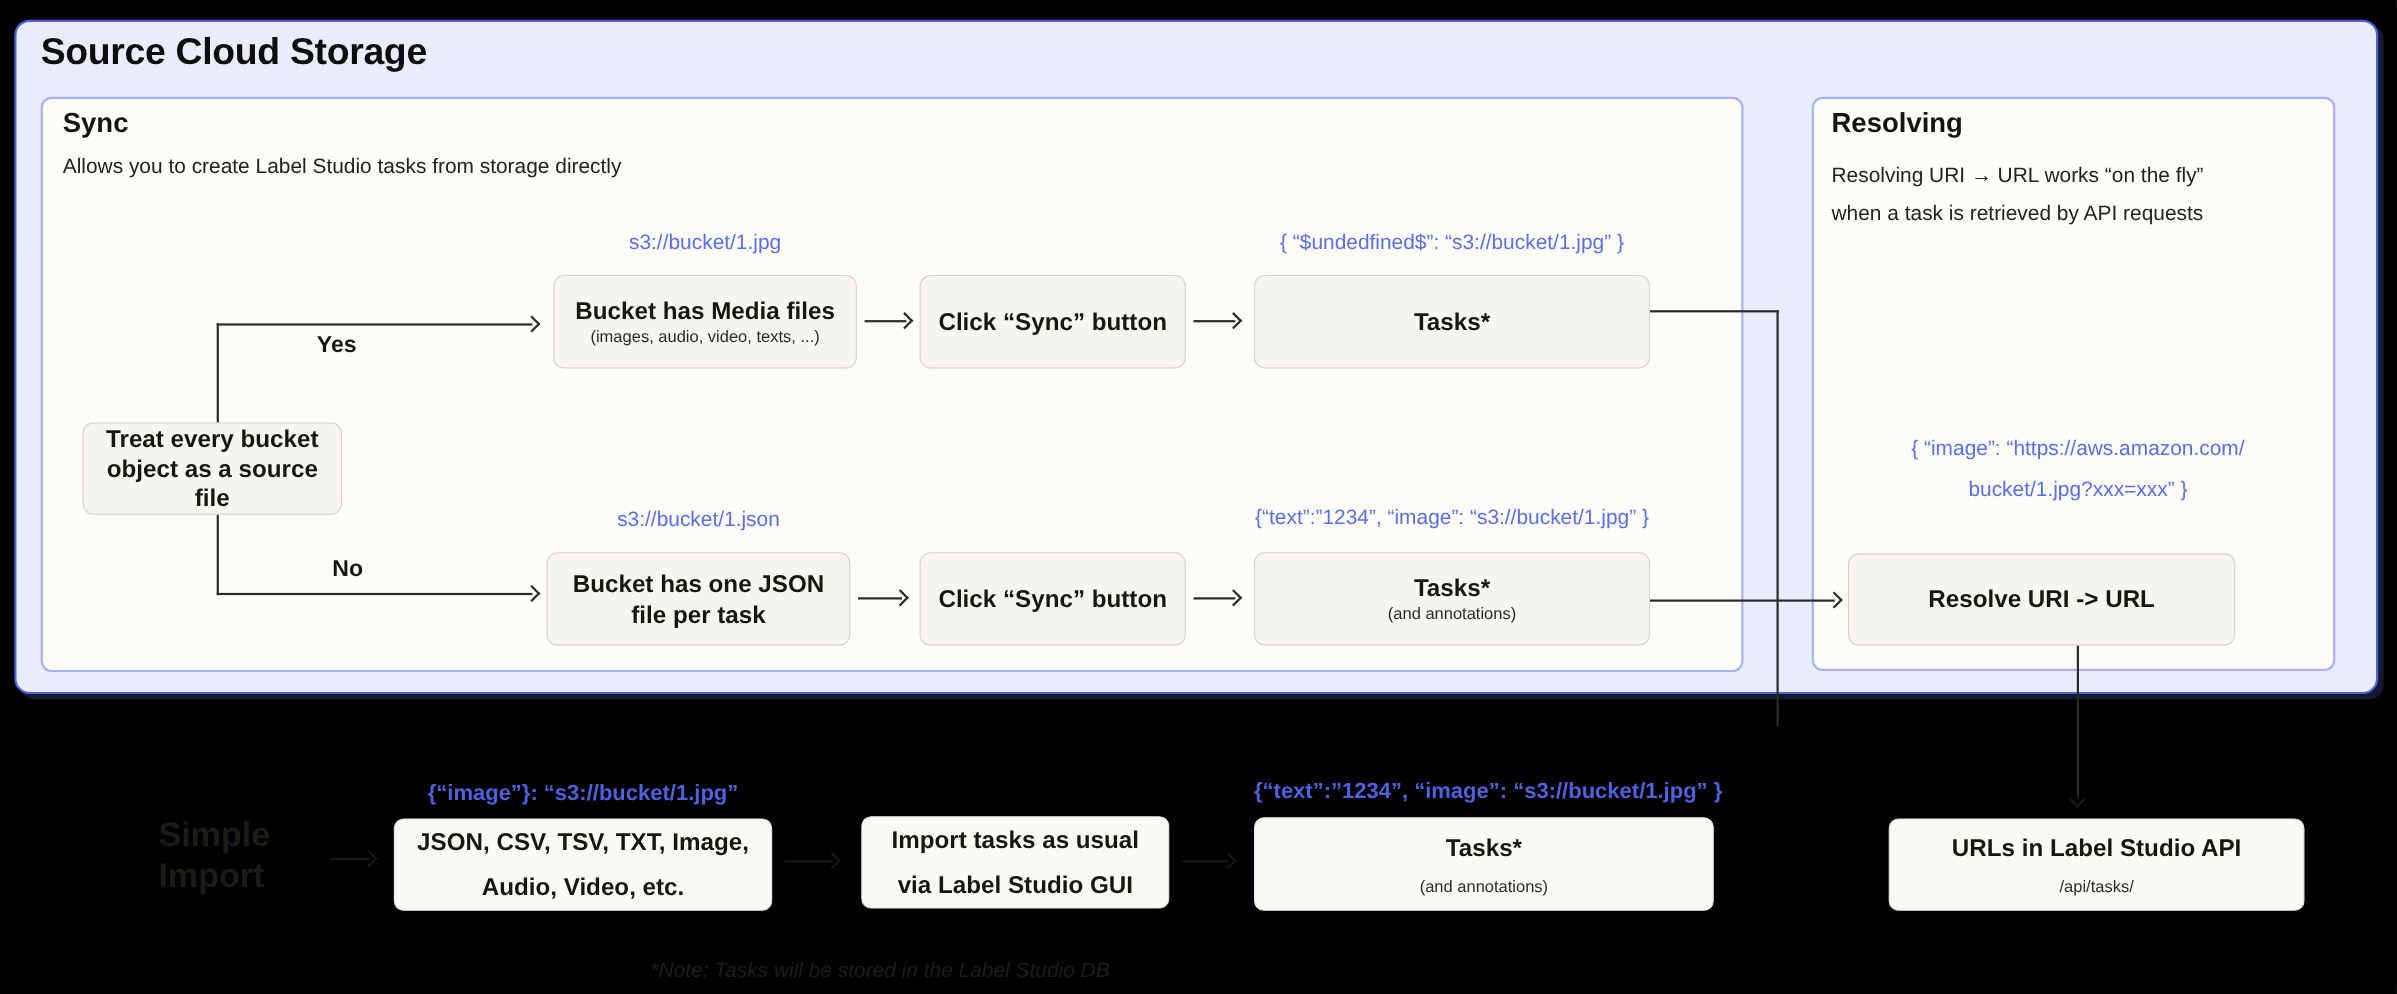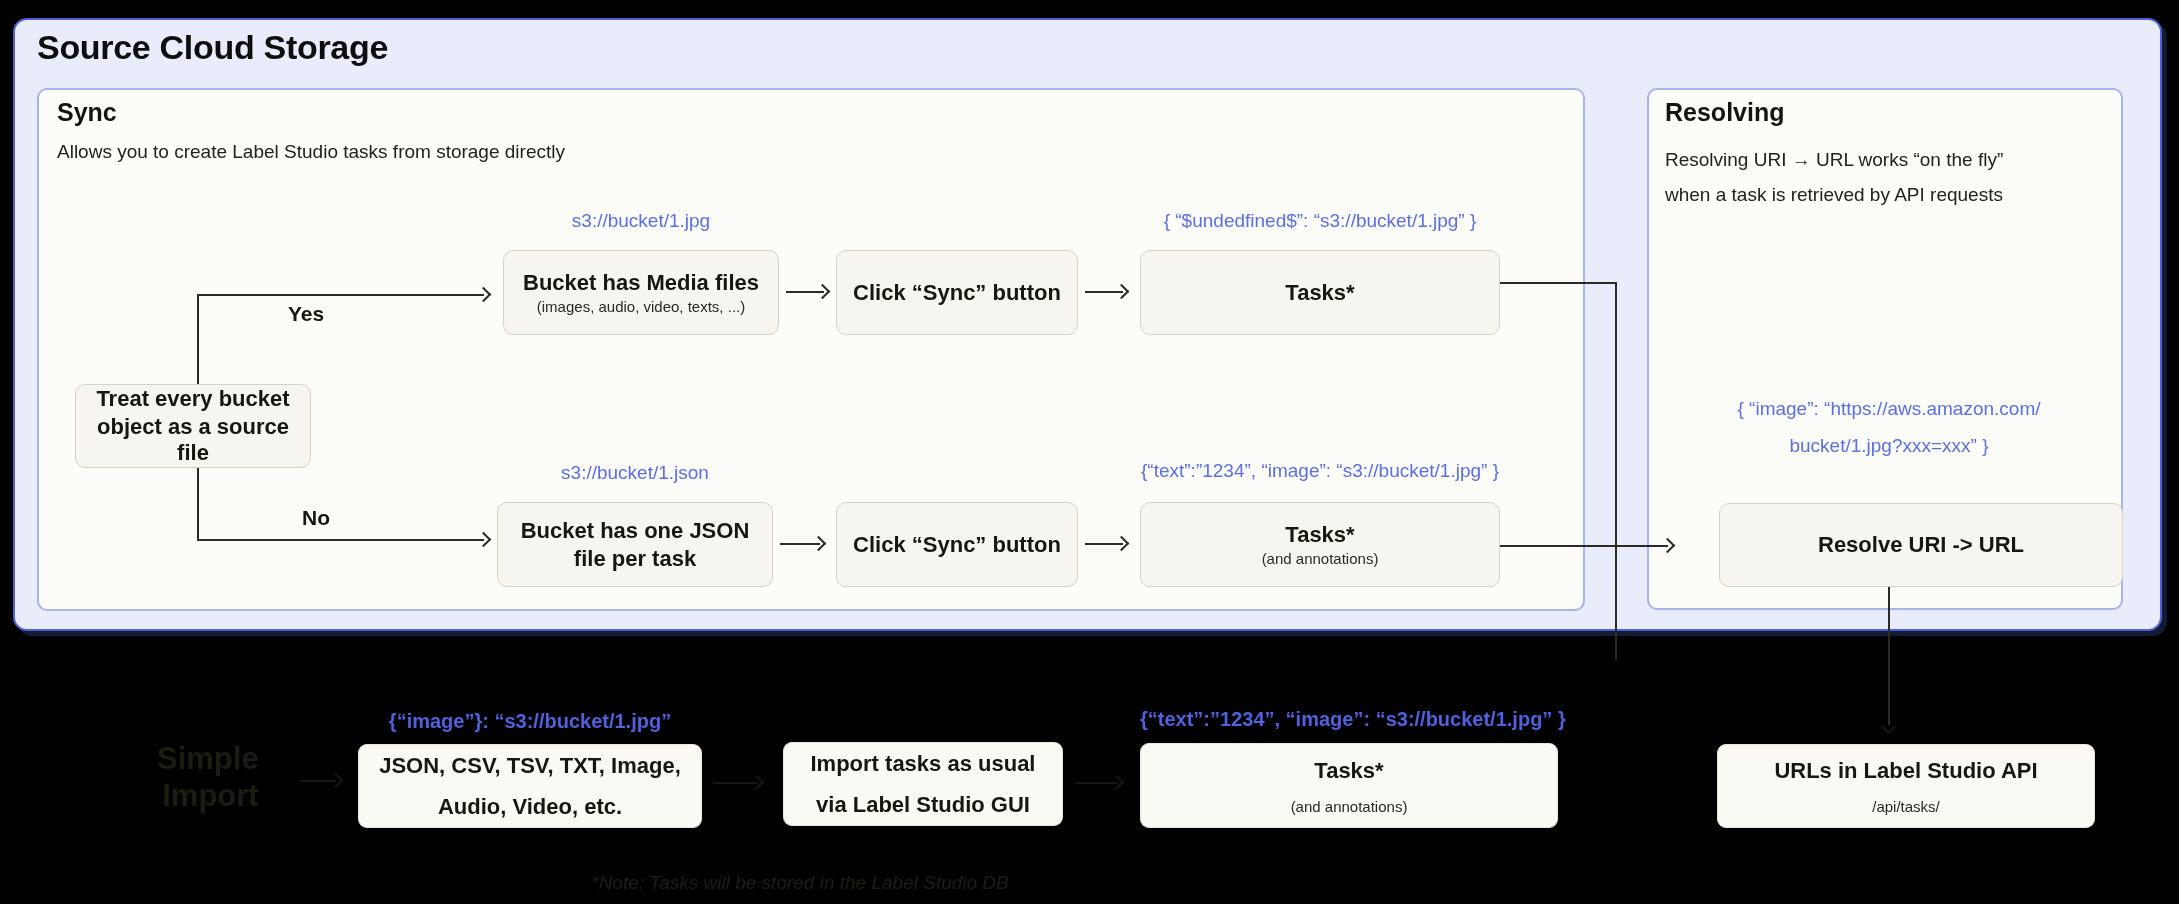--- a/index.html
+++ b/index.html
@@ -159,27 +159,27 @@
     <div class="node-title">Tasks*</div>
     <div class="node-sub">(and annotations)</div>
   </div>
   <div class="hline" style="left:1500px;top:545px;width:168px;"></div>
   <span class="chev chev-r" style="left:1662px;top:540px;"></span>
 
   <div class="blabel" style="left:1679px;top:390px;width:420px;line-height:37px;white-space:normal;">
     <div>{ “image”: “https://aws.amazon.com/</div>
     <div>bucket/1.jpg?xxx=xxx” }</div>
   </div>
-  <div class="node" style="left:1680px;top:503px;width:404px;height:84px;margin-left:39px;">
+  <div class="node" style="left:1680px;top:503px;width:352px;height:84px;">
     <div class="node-title">Resolve URI -&gt; URL</div>
   </div>
   <div class="vline" style="left:1888px;top:587px;height:138px;"></div>
   <span class="chev chev-d faint-chev" style="left:1883px;top:721px;"></span>
 
-  <div class="dim-heading" style="left:157px;top:740px;text-align:right;">
+  <div class="dim-heading" style="left:144px;top:740px;">
     <div>Simple</div>
     <div>Import</div>
   </div>
   <div class="hline faint" style="left:300px;top:780px;width:36px;"></div>
   <span class="chev chev-r faint-chev" style="left:330px;top:775px;"></span>
 
   <div class="blabel-bottom" style="left:358px;top:710px;width:344px;">{“image”}: “s3://bucket/1.jpg”</div>
   <div class="bnode" style="left:358px;top:744px;width:344px;height:84px;">
     <div class="bnode-title">JSON, CSV, TSV, TXT, Image,</div>
     <div class="bnode-title">Audio, Video, etc.</div>

